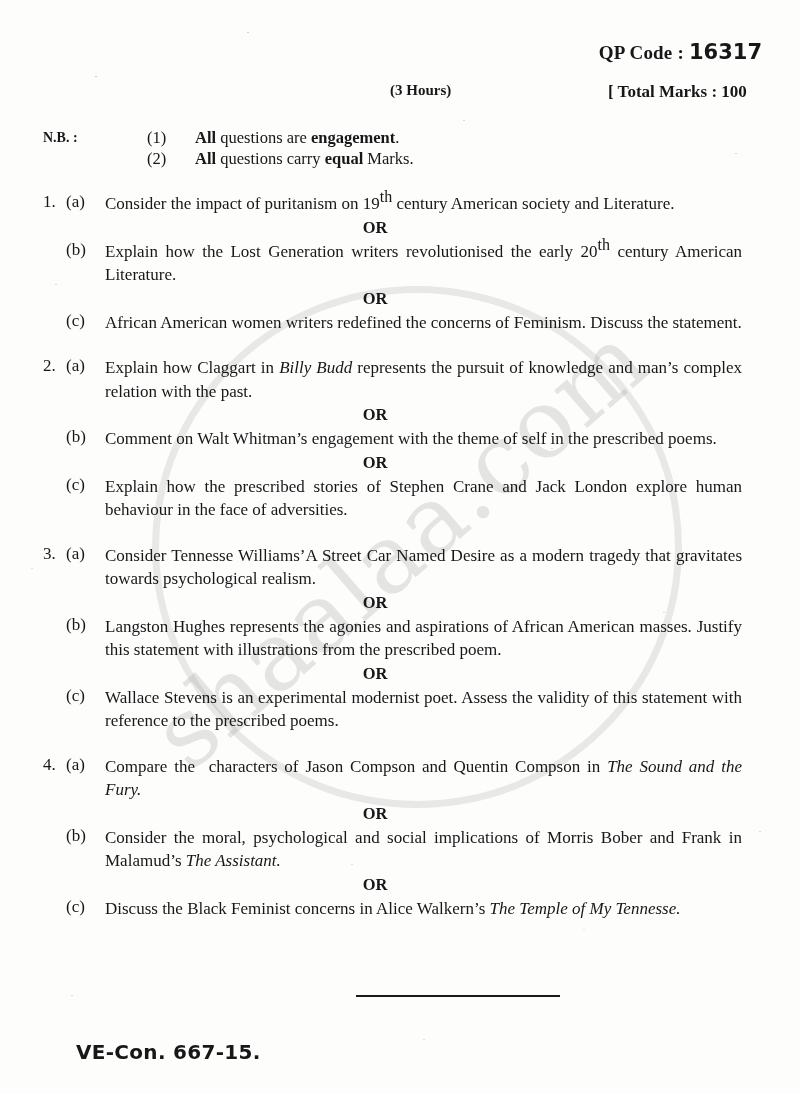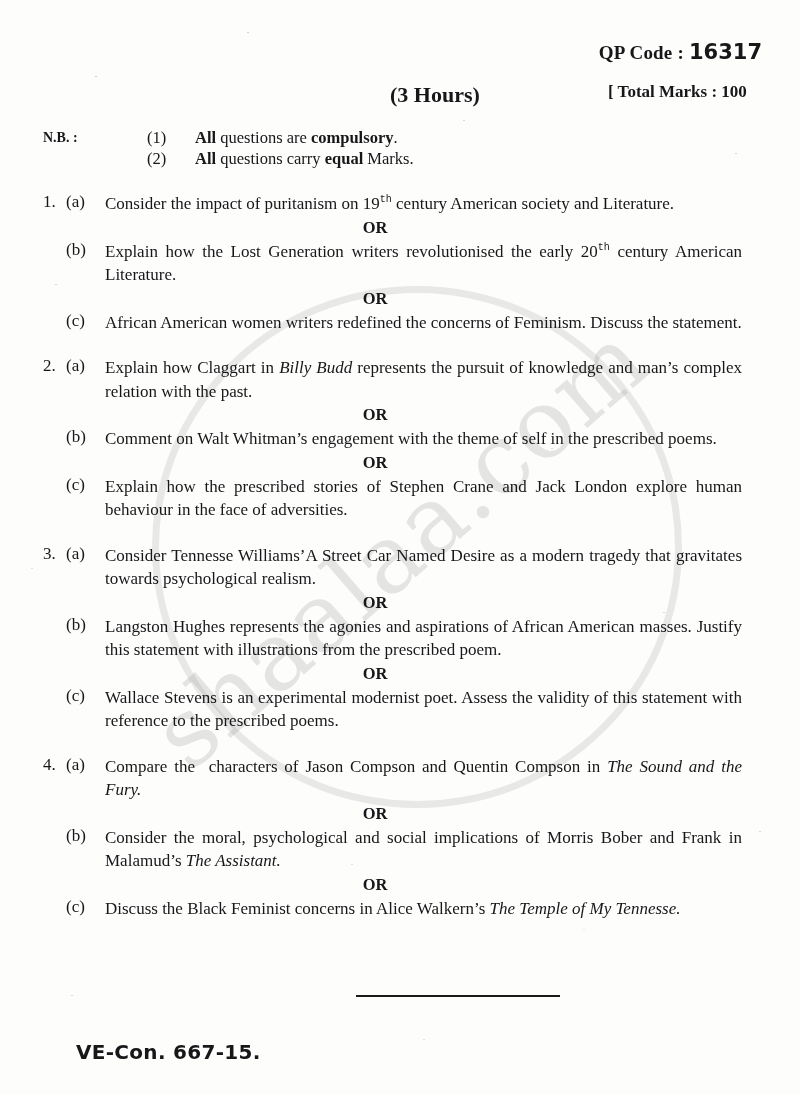--- a/index.html
+++ b/index.html
@@ -87,21 +87,21 @@
     top: 82px;
     left: 0;
     width: 800px;
     height: 26px;
   }
   #hours-label {
     position: absolute;
     left: 390px;
     top: 0;
     font-weight: bold;
-    font-size: 22px;
+    font-size: 15px;
   }
   #marks-label {
     position: absolute;
     left: 608px;
     top: 0;
     font-weight: bold;
     font-size: 17px;
   }
 
   
@@ -161,24 +161,23 @@
   .q-body {
     margin-left: 105px;
     margin-right: 58px;
     font-size: 17px;
     line-height: 23.5px;
     text-align: justify;
     text-justify: inter-word;
   }
   .q-body i { font-style: italic; }
   .q-body sup {
-    font-size: 10px;
+    font-size: 16px;
     vertical-align: super;
     line-height: 0;
-    font-family: Liberation Mono, monospace;
   }
   .or-sep {
     text-align: center;
     font-weight: bold;
     font-size: 16.5px;
     padding-top: 2px;
     padding-bottom: 2px;
     margin-right: 50px;
   }
 
@@ -229,21 +228,21 @@
 
   <div id="meta-row">
     <span id="hours-label">(3 Hours)</span>
     <span id="marks-label">[ Total Marks : 100</span>
   </div>
 
   <div id="nb-block">
     <span class="nb-label">N.B. :</span>
     <div class="nb-line">
       <span class="nb-num">(1)</span>
-      <span class="nb-text"><b>All</b> questions are <b>compulsory</b>.</span>
+      <span class="nb-text"><b>All</b> questions are <b>engagement</b>.</span>
     </div>
     <div class="nb-line">
       <span class="nb-num">(2)</span>
       <span class="nb-text"><b>All</b> questions carry <b>equal</b> Marks.</span>
     </div>
   </div>
 
   <div id="questions">
       <div class="question-group">
         <div class="q-part">

